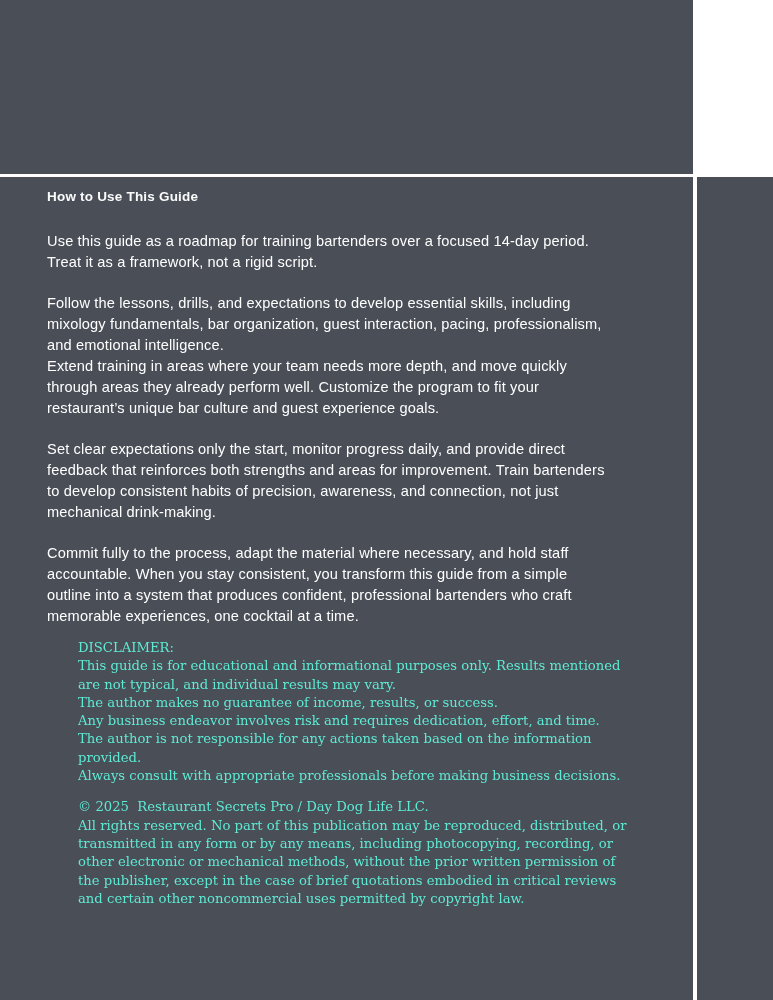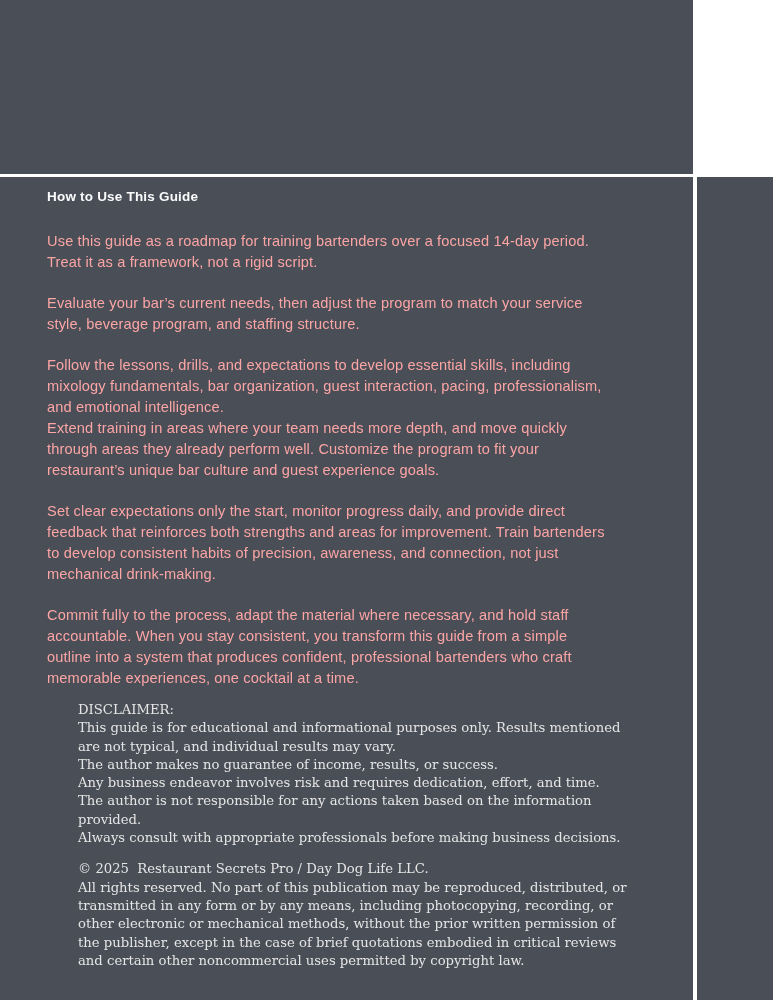--- a/index.html
+++ b/index.html
@@ -51,52 +51,50 @@
     font-weight: bold;
     color: #fbfbfc;
     letter-spacing: 0.2px;
   }
   .page p.body {
     margin: 0 0 20px 0;
     font-size: 14.6px;
     line-height: 21px;
     letter-spacing: 0.15px;
     white-space: pre-wrap;
-    color: #fca5a5;
+    color: #ffffff;
   }
   .page p.body.tight {
     margin-bottom: 12px;
   }
   .serif-block {
     margin: 0 0 13px 31px;
     font-family: "DejaVu Serif", serif;
     font-size: 13.2px;
     line-height: 18.3px;
     white-space: pre-wrap;
-    color: #e5e5e5;
+    color: #5eead4;
   }
   .serif-block.copyright {
     margin-bottom: 1px;
   }
 </style>
 </head>
 <body>
 
 <div class="canvas">
 
   <div class="top-block"></div>
 
   <div class="page">
     <h1>How to Use This Guide</h1>
 
     <p class="body">Use this guide as a roadmap for training bartenders over a focused 14-day period.
 Treat it as a framework, not a rigid script.</p>
 
-    <p class="body">Evaluate your bar’s current needs, then adjust the program to match your service
-style, beverage program, and staffing structure.</p>
 
     <p class="body">Follow the lessons, drills, and expectations to develop essential skills, including
 mixology fundamentals, bar organization, guest interaction, pacing, professionalism,
 and emotional intelligence.
 Extend training in areas where your team needs more depth, and move quickly
 through areas they already perform well. Customize the program to fit your
 restaurant’s unique bar culture and guest experience goals.</p>
 
     <p class="body">Set clear expectations only the start, monitor progress daily, and provide direct
 feedback that reinforces both strengths and areas for improvement. Train bartenders

